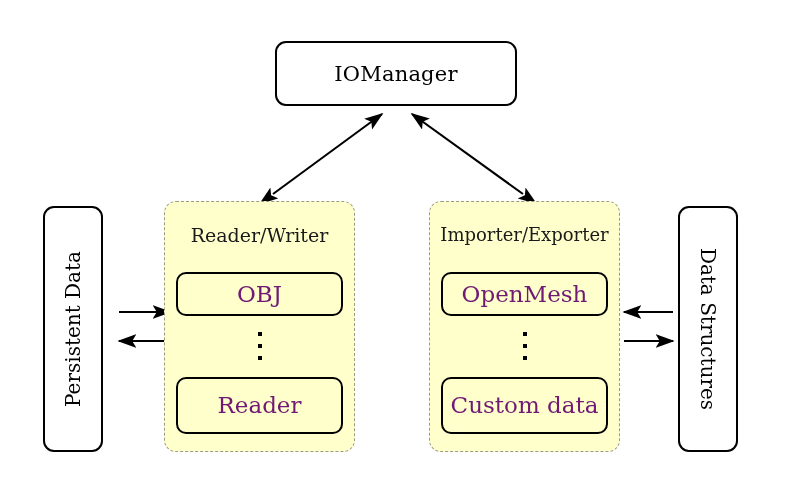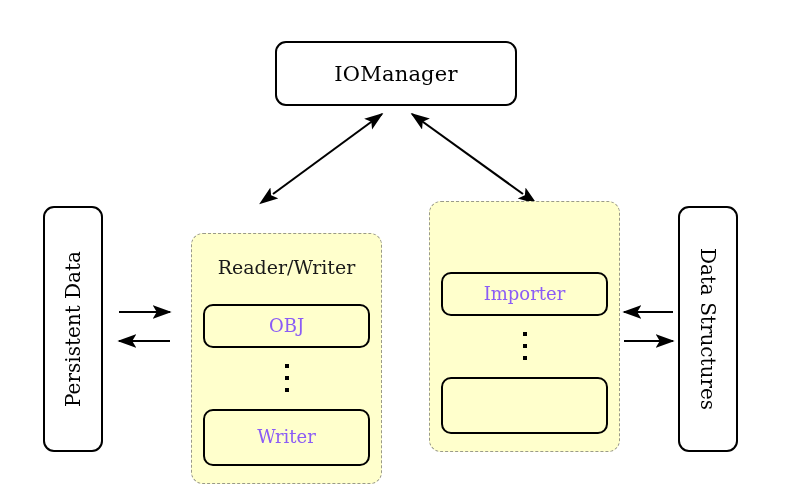--- a/index.html
+++ b/index.html
@@ -64,21 +64,21 @@
   
   .panel {
     position: absolute;
     box-sizing: border-box;
     top: 201px;
     height: 251px;
     background: #ffffcc;
     border: 1.6px dashed #9a9a8a;
     border-radius: 12px;
   }
-  #panel-readerwriter { left: 191px; width: 191px; margin-top: 32px; }
+  #panel-readerwriter { left: 164px; width: 191px; }
   #panel-importerexporter { left: 429px; width: 191px; }
 
   .panel-title {
     position: absolute;
     left: 0;
     right: 0;
     top: 22px;
     text-align: center;
     font-size: 19px;
     color: #1a1a1a;
@@ -92,23 +92,23 @@
     box-sizing: border-box;
     left: 11px;
     right: 11px;
     border: 2.6px solid #000000;
     border-radius: 10px;
     background: #ffffcc;
     display: flex;
     align-items: center;
     justify-content: center;
     text-align: center;
-    font-size: 18px;
+    font-size: 23px;
     line-height: 1.25;
-    color: #8b5cf6;
+    color: #701a75;
   }
   .inner.one-line { top: 70px; height: 44px; }
   .inner.two-line { top: 175px; height: 57px; }
 
   
   .vdots {
     position: absolute;
     left: 0;
     right: 0;
     top: 130px;
@@ -181,37 +181,38 @@
     </div>
 
     <div class="vdots">
       <i></i>
         <i></i>
         <i></i>
     </div>
 
     <div class="inner two-line">
       <span>
-        <span>Writer</span><br>
+        <span>Reader</span><br>
       </span>
     </div>
   </div>
 
   <div class="panel" id="panel-importerexporter">
+    <div class="panel-title">Importer/Exporter</div>
 
     <div class="inner one-line">
-      <span>Importer</span>
+      <span>OpenMesh</span>
     </div>
 
     <div class="vdots">
       <i></i>
         <i></i>
         <i></i>
     </div>
 
     <div class="inner two-line">
       <span>
-        <br>
+        <span>Custom data</span><br>
       </span>
     </div>
   </div>
 
 </div>
 
 </body></html>

